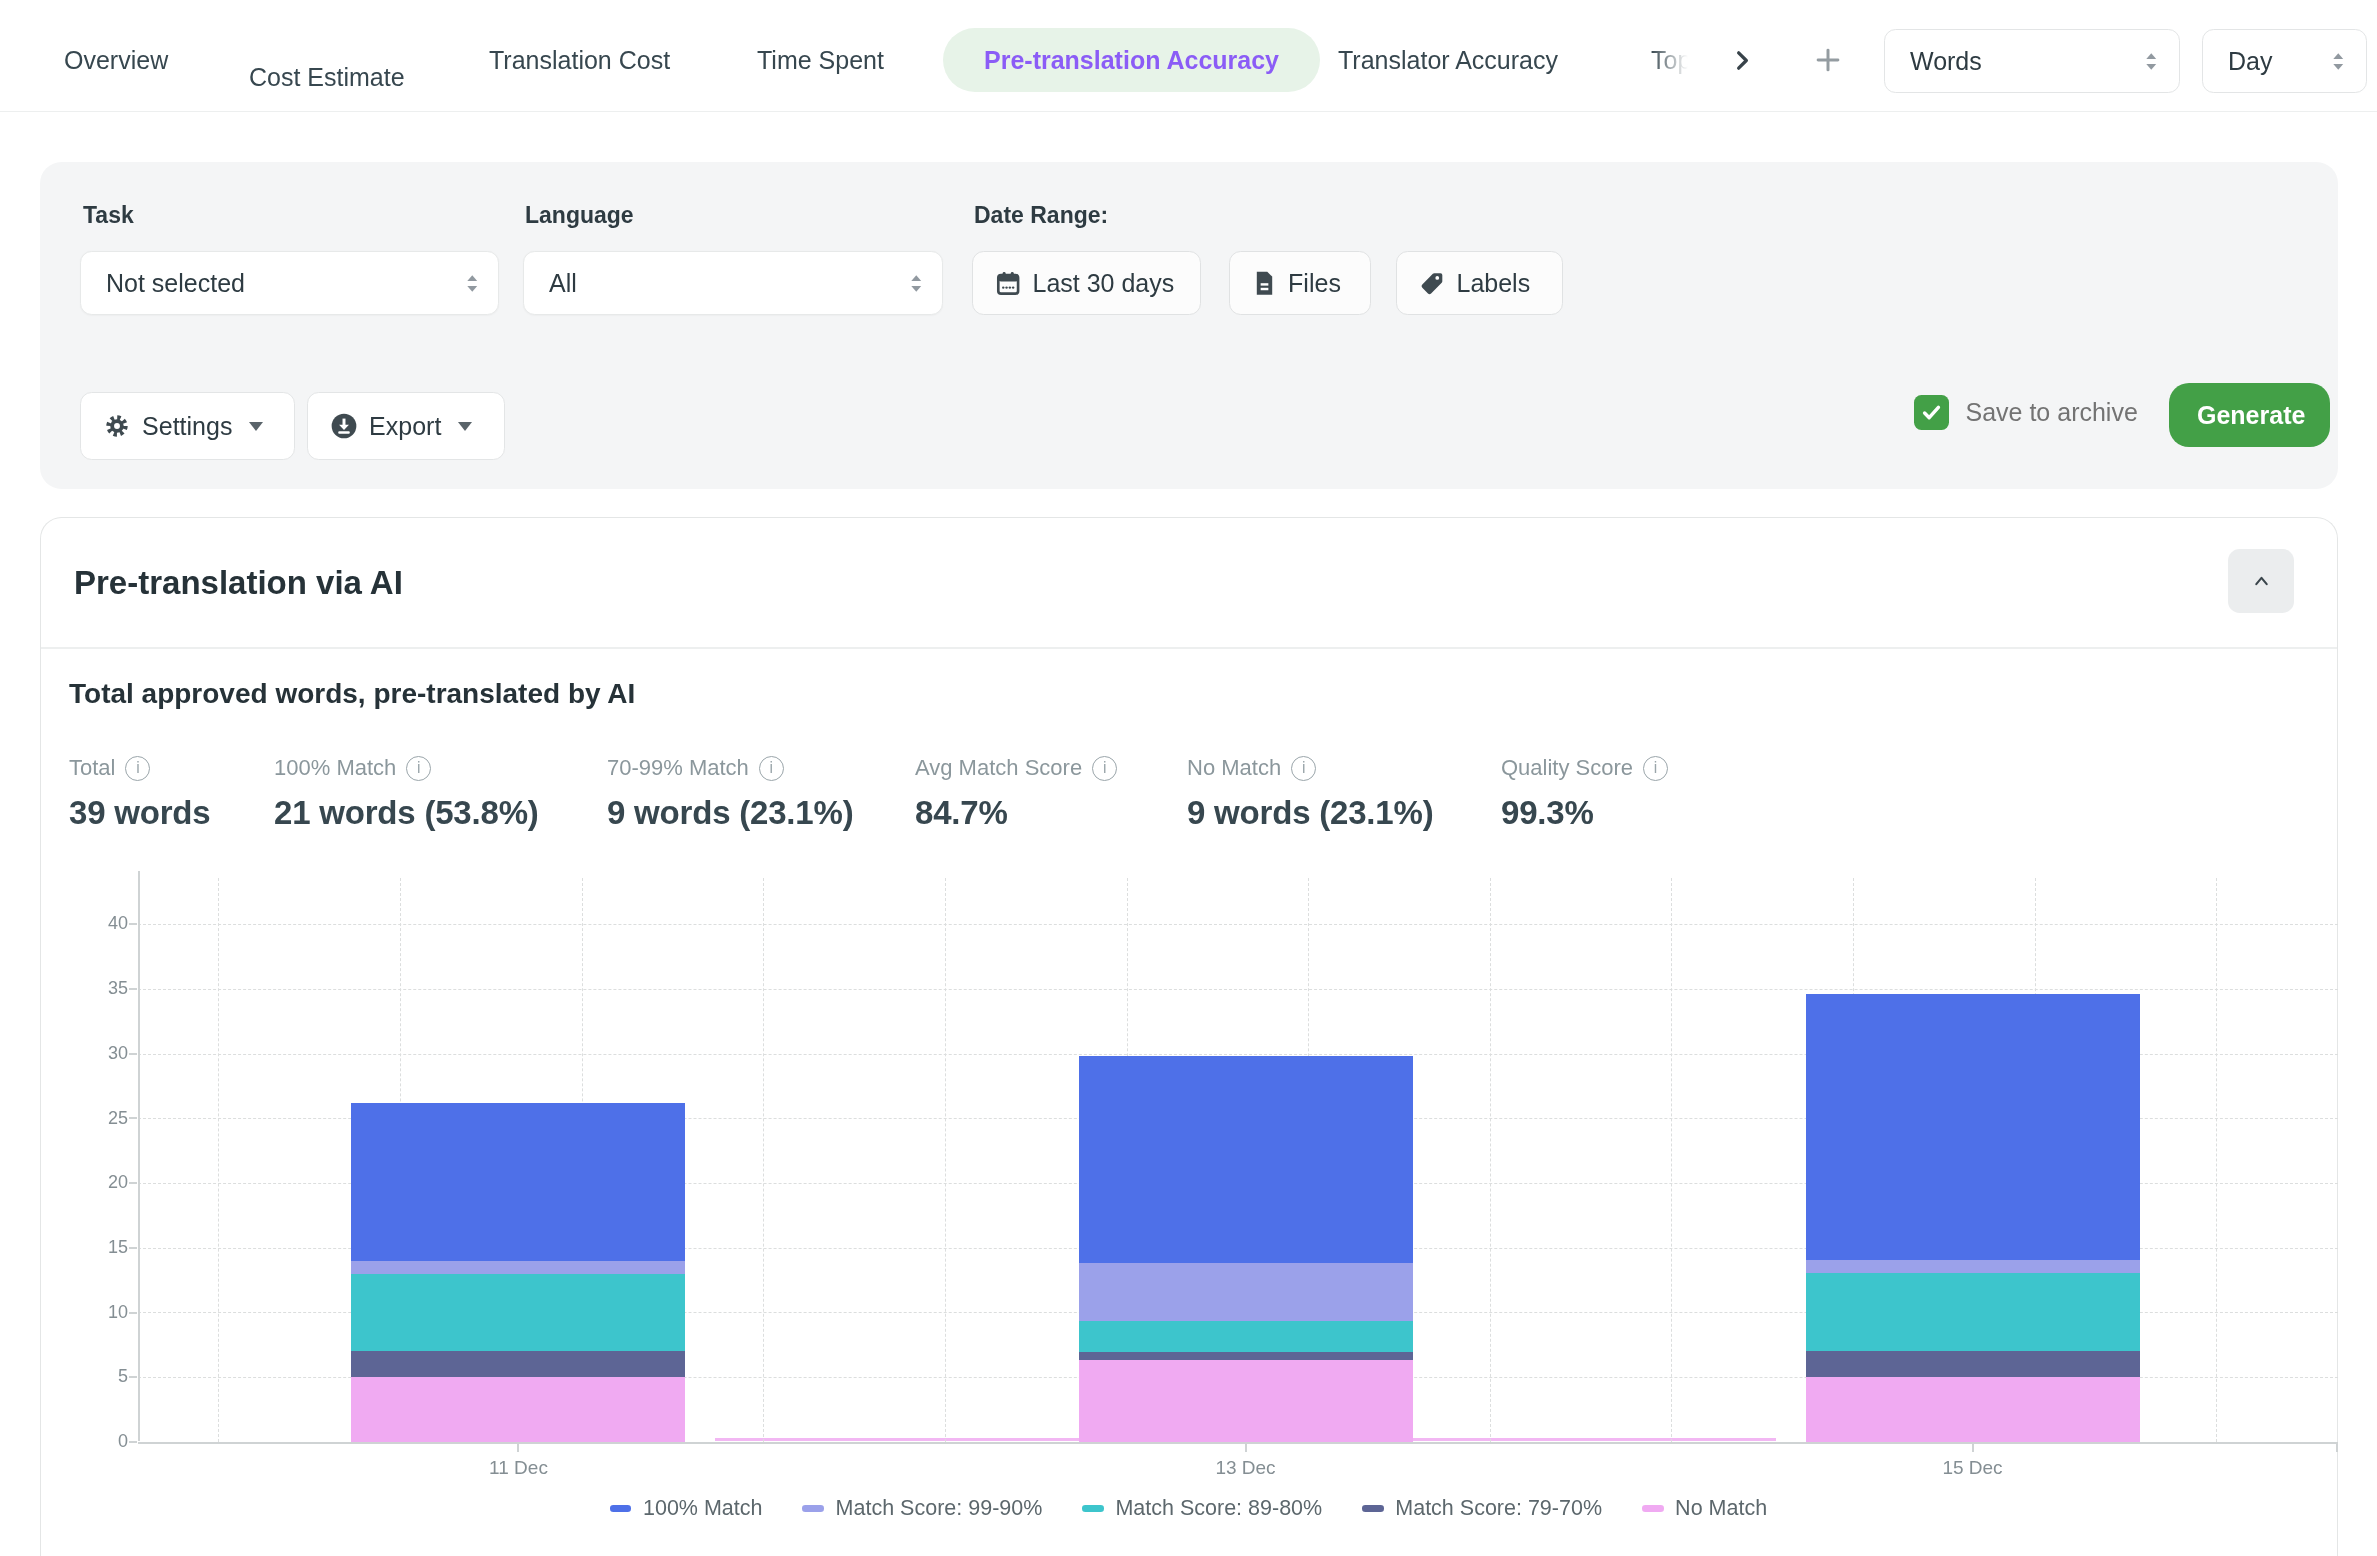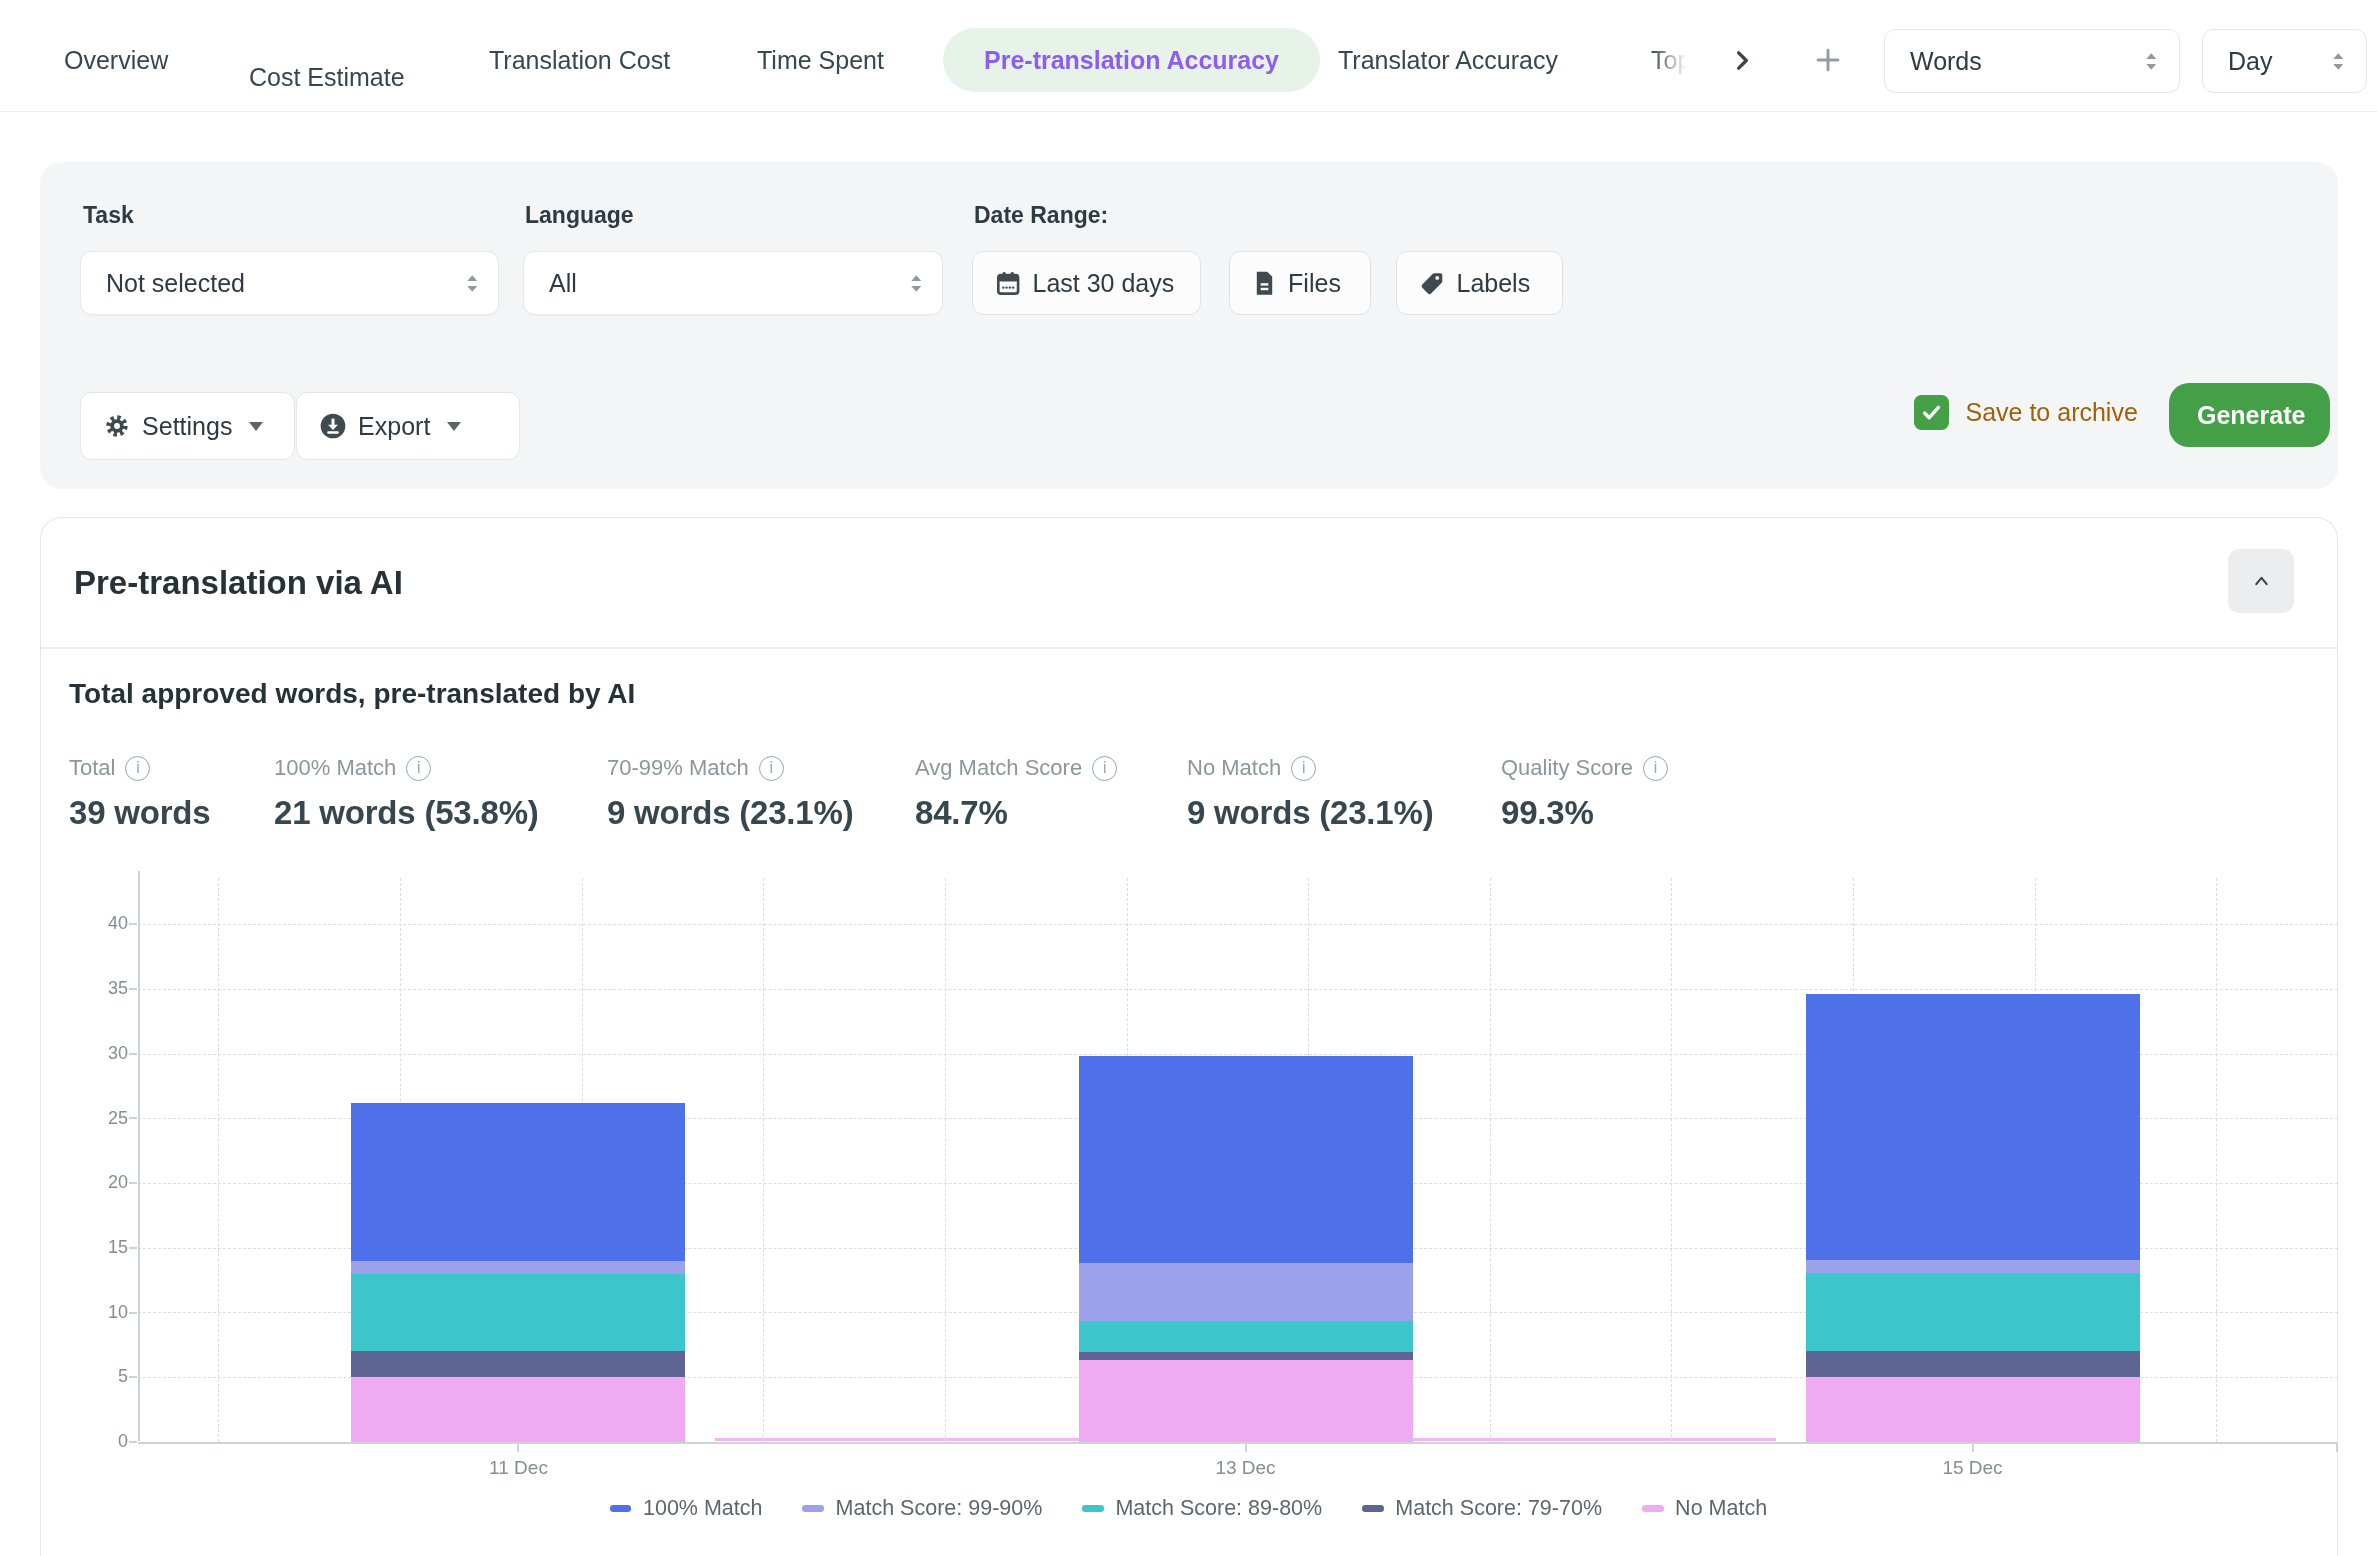--- a/index.html
+++ b/index.html
@@ -37,21 +37,21 @@
     border-radius:11.6px; display:flex; align-items:center; gap:11.6px; padding:0 21.5px;
     font-size:25px; color:#2e3b42; cursor:pointer; }
   .row2btn { position:absolute; top:221px; height:68px; background:#fff; border:1.7px solid #e3e5e6;
     border-radius:11.6px; display:flex; align-items:center; gap:11.6px; padding:0 21.5px;
     font-size:25px; color:#2e3b42; cursor:pointer;margin-top:9px; }
   .caret-down { width:0; height:0; border-left:7.4px solid transparent; border-right:7.4px solid transparent;
     border-top:9px solid #5a646a; margin-left:5px; }
   .save-wrap { position:absolute; top:233px; display:flex; align-items:center; gap:16.5px; }
   .checkbox { width:35px; height:35px; border-radius:7.4px; background:#43a047; display:flex;
     align-items:center; justify-content:center; cursor:pointer; }
-  .save-label { font-size:25px; color:#a16207; }
+  .save-label { font-size:25px; color:#737373; }
   .generate { position:absolute; top:221px; height:64px; background:#43a047; color:#fff;
     border:none; border-radius:20px; font-size:25px; font-weight:600; padding:0 28px;
     cursor:pointer; font-family:inherit; }
 
   
   .card { position:absolute; left:40px; top:517px; width:2298px; height:1039px;
     background:#fff; border:1.7px solid #e4e6e6; border-bottom:none; border-radius:21.5px 21.5px 0 0; }
   .card-title { position:absolute; left:33px; top:46px; font-size:33px; font-weight:800; color:#263238; }
   .collapse-btn { position:absolute; right:43px; top:31px; width:66px; height:64px; background:#ebedee;
     border:none; border-radius:11.6px; display:flex; align-items:center; justify-content:center; cursor:pointer; }
@@ -203,21 +203,21 @@
     <div class="row2btn" style="left:40px; width:215px;">
       <svg width="28" height="28" viewBox="0 0 34 34">
         <circle cx="17" cy="17" r="10" fill="none" stroke="#3f4a50" stroke-width="6" stroke-dasharray="3.93 3.92"></circle>
         <circle cx="17" cy="17" r="8.2" fill="#3f4a50"></circle>
         <circle cx="17" cy="17" r="3.6" fill="#fff"></circle>
       </svg>
       <span>Settings</span>
       <span class="caret-down"></span>
     </div>
 
-    <div class="row2btn" style="left:256px; width:224px;">
+    <div class="row2btn" style="left:267px; width:198px;">
       <svg width="28" height="28" viewBox="0 0 34 34">
         <circle cx="17" cy="17" r="15" fill="#3f4a50"></circle>
         <rect x="15.2" y="8" width="3.6" height="9" fill="#fff"></rect>
         <polygon points="11,15.5 23,15.5 17,22" fill="#fff"></polygon>
         <rect x="10" y="23.5" width="14" height="3" rx="1.2" fill="#fff"></rect>
       </svg>
       <span>Export</span>
       <span class="caret-down"></span>
     </div>
 

